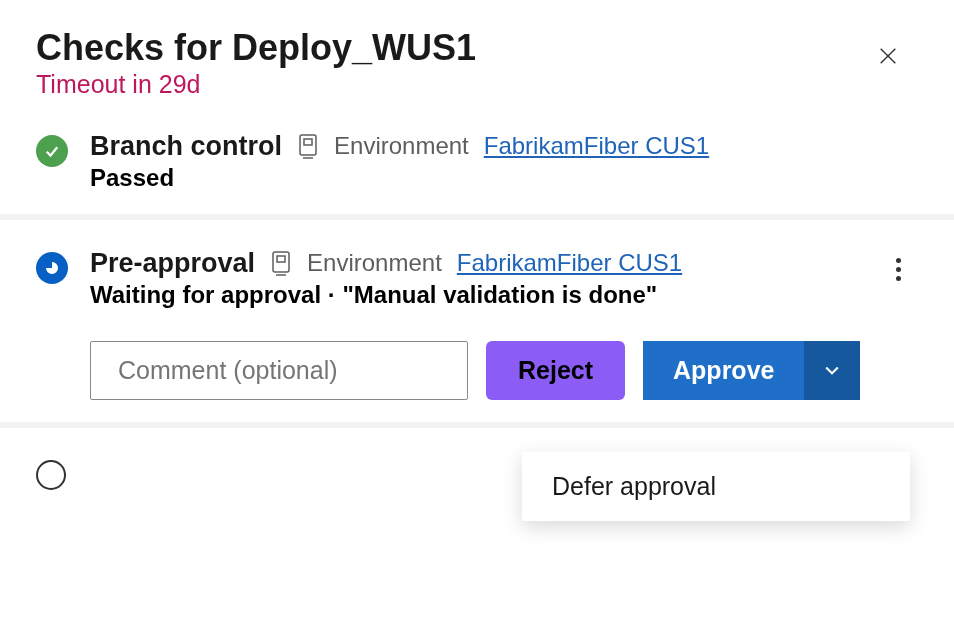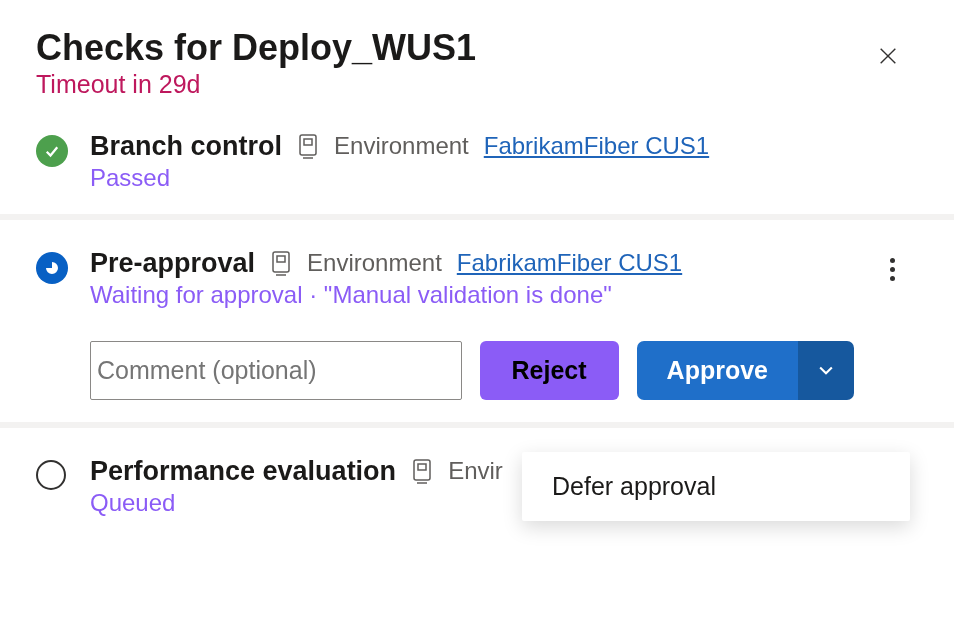--- a/index.html
+++ b/index.html
@@ -45,46 +45,46 @@
   .status-waiting { background:#0860c4; }
   .status-waiting svg { width:18px; height:18px; fill:#fff; }
   .status-queued { border:2px solid #323130; background:transparent; width:30px; height:30px; }
   .check-body { flex:1; }
   .check-title-row { display:flex; align-items:center; gap:15px; flex-wrap: nowrap; }
   .check-name { font-size:27px; font-weight:700; }
   .env-icon { width:22px; height:26px; flex-shrink:0; }
   .env-icon svg { stroke:#605e5c; stroke-width:1.5; fill:none; }
   .env-label { font-size:24px; color:#605e5c; white-space: nowrap; }
   .env-link { font-size:24px; color:#1f64b9; text-decoration:underline; white-space: nowrap; cursor:pointer; }
-  .check-status-text { font-size:24px; color:#8b5cf6; margin-top:2px; }
+  .check-status-text { font-size:24px; color:#000000; margin-top:2px;font-weight:bold; }
   .separator { height:6px; background:#f3f2f1; margin: 0 -36px 28px -36px; }
   .kebab {
     width:32px; height:32px; display:flex; flex-direction:column; align-items:center; justify-content:center; gap:4px;
     cursor:pointer; background:transparent; border:none; margin-right:10px; margin-top:6px; flex-shrink:0;
   }
   .kebab span { width:5px; height:5px; border-radius:50%; background:#323130; display:block; }
 
   .action-row {
     display:flex; gap:18px; margin-top:32px; align-items:stretch;
   }
   .comment-input {
     flex:1;
     border:1.5px solid #8a8886;
     border-radius:2px;
     font-size:25px;
-    padding:14px 6px;
+    padding:14px 27px;
     color:#605e5c;
     background:#fff;
   }
   .reject-btn {
     background:#8b5cf6; border:none; border-radius:6px;
     font-size:25px; font-weight:600; padding:0 32px; cursor:pointer;
   }
   .approve-split {
-    display:flex; border-radius:7px; overflow:hidden;
+    display:flex; border-radius:0; overflow:hidden;
   }
   .approve-btn {
     background:#1f6fc9; color:#fff; border:none;
     font-size:25px; font-weight:700; padding:0 30px; cursor:pointer;
   }
   .approve-chevron {
     background:#16589e; border:none; width:56px; cursor:pointer; display:flex; align-items:center; justify-content:center;
   }
   .approve-chevron svg { width:20px; height:20px; stroke:#fff; stroke-width:2.5; fill:none; }
 
@@ -184,32 +184,18 @@
         <span></span>
     </button>
   </div>
 
   <div class="separator"></div>
 
   <div class="check-item">
     <div class="status-col">
       <div class="status-circle status-queued"></div>
     </div>
-    <div class="check-body">
-      <div class="check-title-row">
-        <span class="check-name">Performance evaluation</span>
-        <span class="env-icon">
-          <svg viewBox="0 0 22 26">
-              <rect x="3" y="2" width="16" height="20" rx="2"></rect>
-              <rect x="7" y="6" width="8" height="6"></rect>
-              <line x1="6" y1="25" x2="16" y2="25"></line>
-            </svg>
-        </span>
-        <span class="env-label">Envir</span>
-      </div>
-      <div class="check-status-text">Queued</div>
-    </div>
   </div>
 </div>
 
 <div class="dropdown-menu">
   <div class="dropdown-item">Defer approval</div>
 </div>
 
 </body></html>

